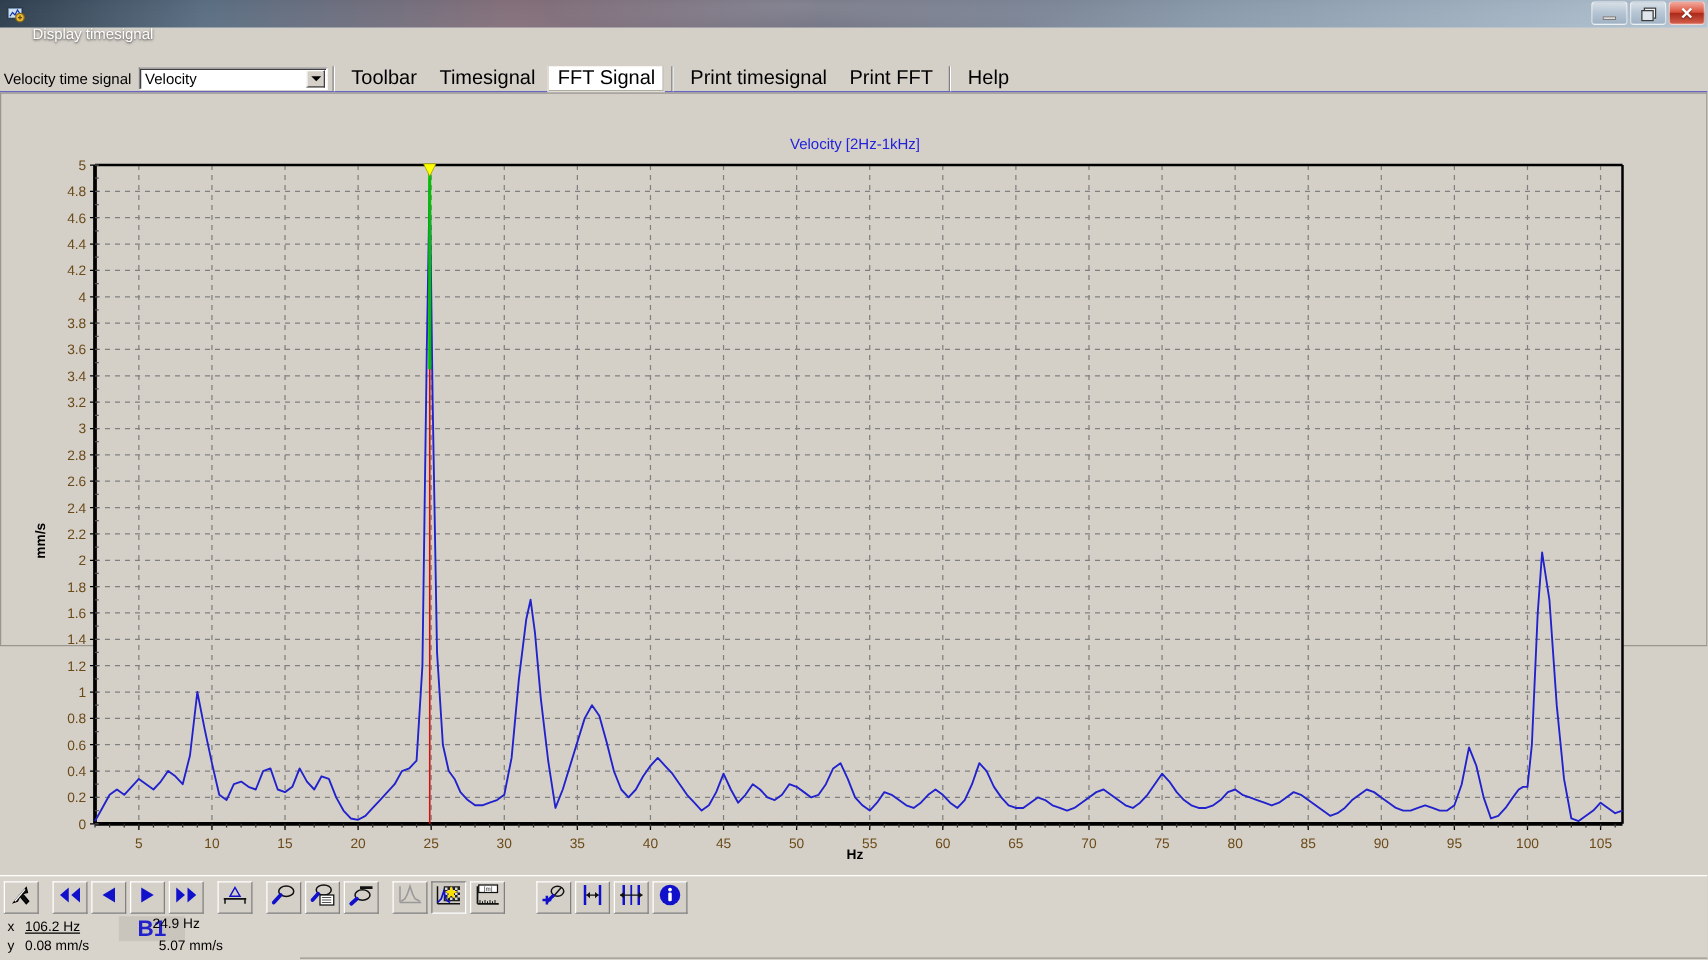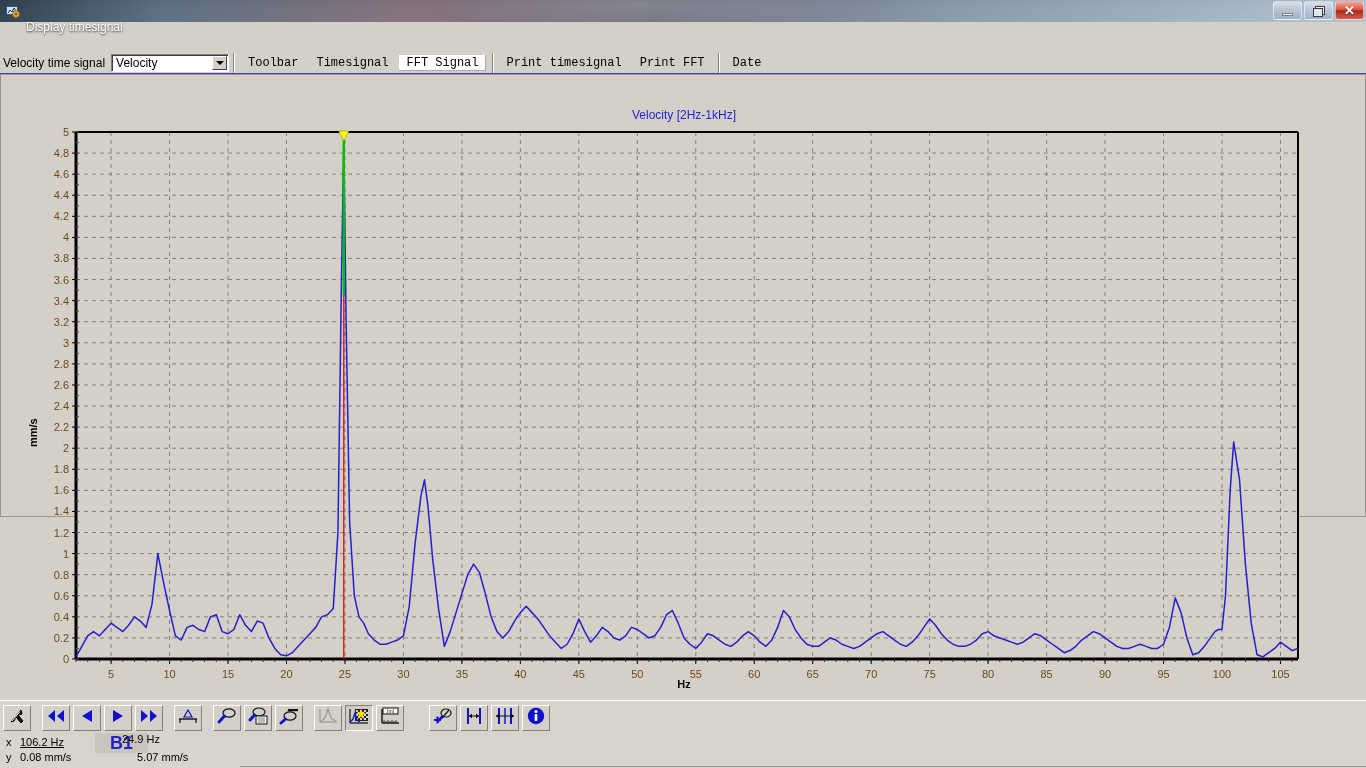--- a/index.html
+++ b/index.html
@@ -65,40 +65,40 @@
 
   
   .menubar{
     position:absolute;left:0;top:52px;width:1366px;height:22px;
     background:#d4d0c8;
     border-bottom:1px solid #4040c0;
     display:flex;align-items:center;box-sizing:border-box;
   }
   .ddlabel{font-size:12px;color:#000;margin-left:3px;white-space:nowrap;}
   .combo{
-    position:relative;margin-left:6px;width:118px;height:18px;
+    position:relative;margin-left:6px;width:151px;height:18px;
     background:#ffffff;
     border:1px solid #808080;
     border-right-color:#ffffff;border-bottom-color:#ffffff;
     box-shadow: inset 1px 1px 0 #404040;
     box-sizing:border-box;display:flex;align-items:center;
   }
   .combo .val{font-size:12px;color:#000;margin-left:4px;}
   .combo .arrow{
     position:absolute;right:1px;top:1px;width:15px;height:14px;
     background:#d4d0c8;border:1px solid #fff;border-right-color:#404040;border-bottom-color:#404040;
     box-sizing:border-box;display:flex;align-items:center;justify-content:center;
   }
   .combo .arrow i{
     display:block;width:0;height:0;border-left:4px solid transparent;border-right:4px solid transparent;
     border-top:4px solid #000;
   }
   .sep{width:1px;height:20px;background:#808080;margin:0 4px;border-right:1px solid #fff;}
   .mitem{
-    font-size:12px;color:#000;padding:2px 8px;margin:0 1px;white-space:nowrap;font-family:Liberation Mono, monospace;
+    font-size:16px;color:#000;padding:2px 8px;margin:0 1px;white-space:nowrap;
   }
   .mitem.active{
     background:#ffffff;
     border:1px solid #d4d0c8;
     box-shadow:-1px -1px 0 #b0aca4 inset;
     padding:1px 7px;
   }
 
   
   .plotpanel{
@@ -206,21 +206,21 @@
         </span>
     </div>
     <span class="sep"></span>
     <span class="mitem">Toolbar</span>
     <span class="mitem">Timesignal</span>
     <span class="mitem active">FFT Signal</span>
     <span class="sep"></span>
     <span class="mitem">Print timesignal</span>
     <span class="mitem">Print FFT</span>
     <span class="sep"></span>
-    <span class="mitem">Date</span>
+    <span class="mitem">Help</span>
   </div>
 
   <div class="plotpanel">
     <div class="plot-title">Velocity [2Hz-1kHz]</div>
     <div class="ylabel">mm/s</div>
     <div class="xlabel">Hz</div>
     <div class="chartwrap">
       <svg class="chart" id="chart-svg" width="1366" height="626">
           <rect x="75" y="57" width="1222" height="527" fill="#d4d0c8"></rect>
           <line x1="75" y1="562.92" x2="1297" y2="562.92" stroke="#808080" stroke-width="1" stroke-dasharray="4,4"></line>
@@ -708,18 +708,18 @@
     </div>
 
     <div class="statusrow">
       <span class="st-key" style="left:6px;top:3px;">x</span>
       <span class="st-x" style="left:20px;top:3px;text-decoration:underline;">106.2 Hz</span>
       <span class="st-key" style="left:6px;top:18px;">y</span>
       <span class="st-y" style="left:20px;top:18px;">0.08 mm/s</span>
 
       <span class="bmark">B1</span>
       <span class="bval" style="left:122px;top:0;">24.9 Hz</span>
-      <span class="bval" style="left:116px;top:18px;padding-left:21px;">5.07 mm/s</span>
+      <span class="bval" style="left:106px;top:18px;padding-left:21px;">5.07 mm/s</span>
     </div>
     <div class="botstrip2"></div>
     <div class="botstrip"></div>
   </div>
 </div>
 
 </body></html>

